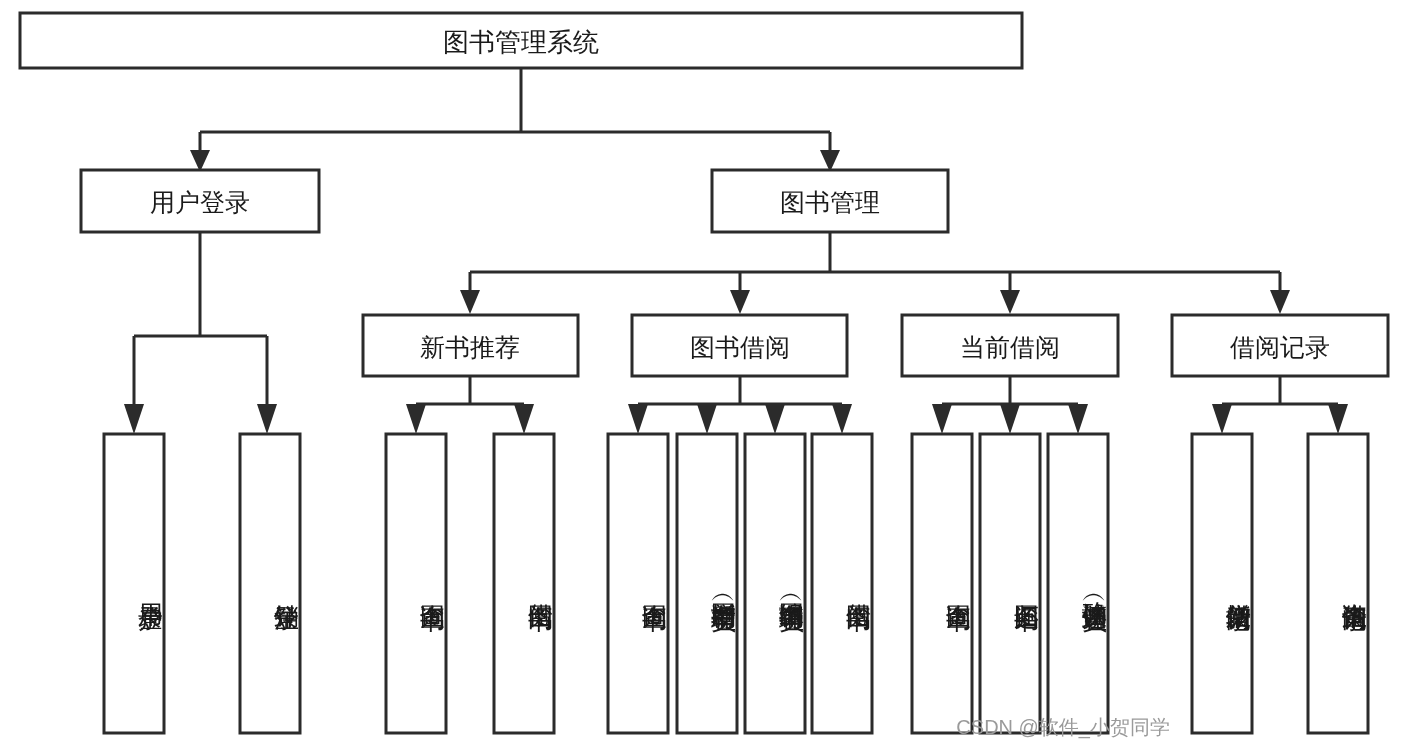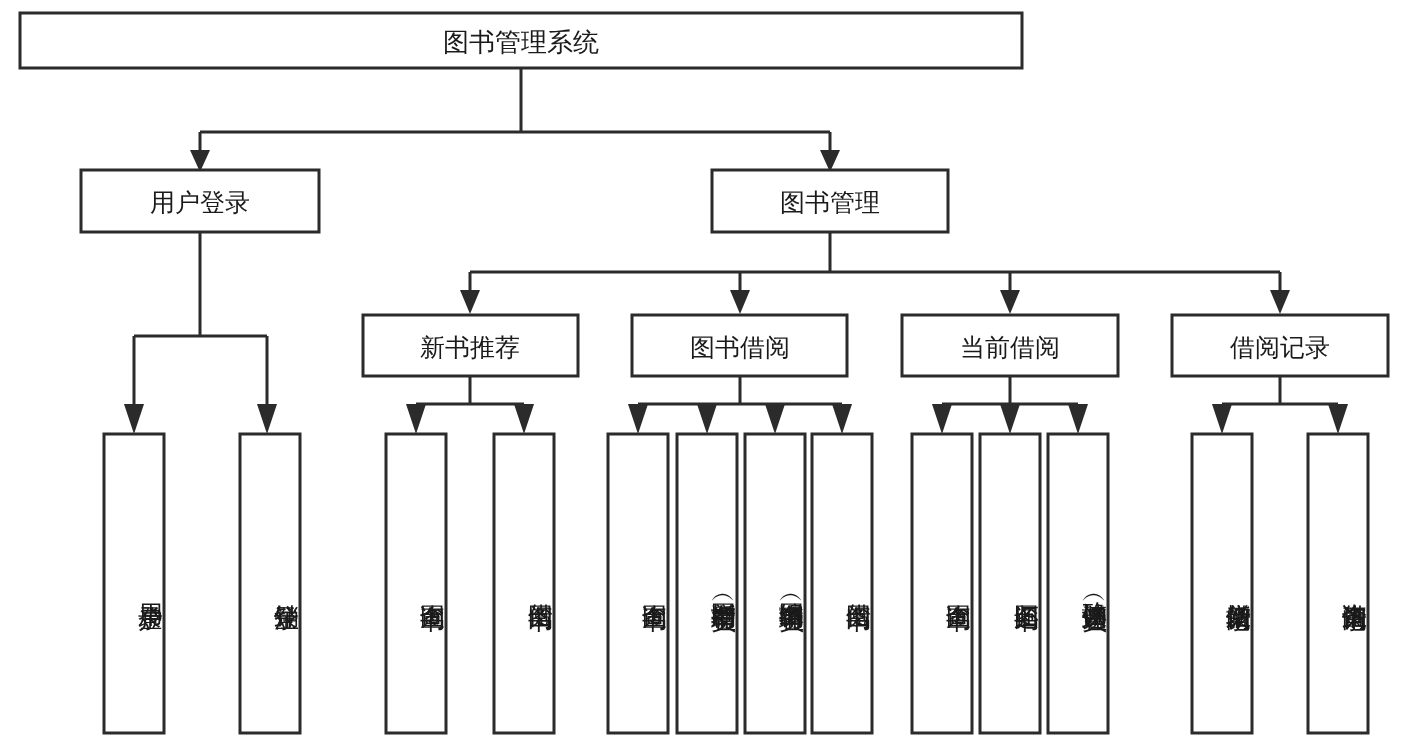--- a/index.html
+++ b/index.html
@@ -204,13 +204,14 @@
   <div class="vlabel" style="left:745px; top:440px; width:60px; height:292px;">编辑图书（管理员）</div>
   <div class="vlabel" style="left:812px; top:446px; width:60px; height:280px;">借阅图书</div>
 
   <div class="vlabel" style="left:912px; top:446px; width:60px; height:280px;">查询图书</div>
   <div class="vlabel" style="left:980px; top:446px; width:60px; height:280px;">归还图书</div>
   <div class="vlabel" style="left:1048px; top:440px; width:60px; height:292px;">确认归还（管理员）</div>
 
   <div class="vlabel" style="left:1192px; top:446px; width:60px; height:280px;">新增借阅记录</div>
   <div class="vlabel" style="left:1308px; top:446px; width:60px; height:280px;">查询借阅记录</div>
 
+  <div class="watermark">CSDN @软件_小贺同学</div>
 </div>
 
 </body></html>

